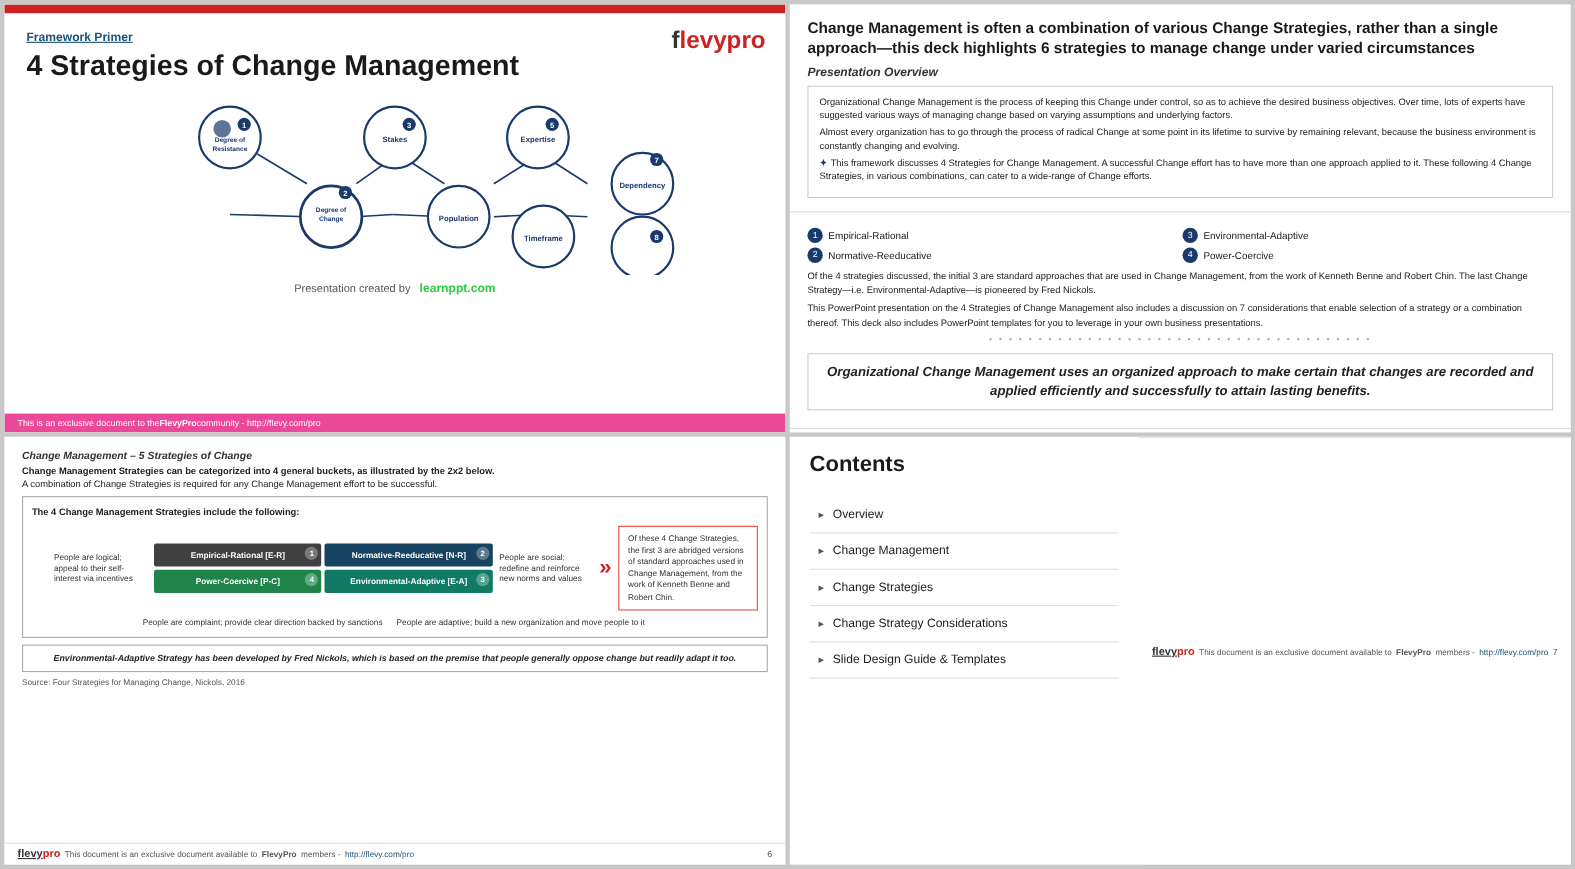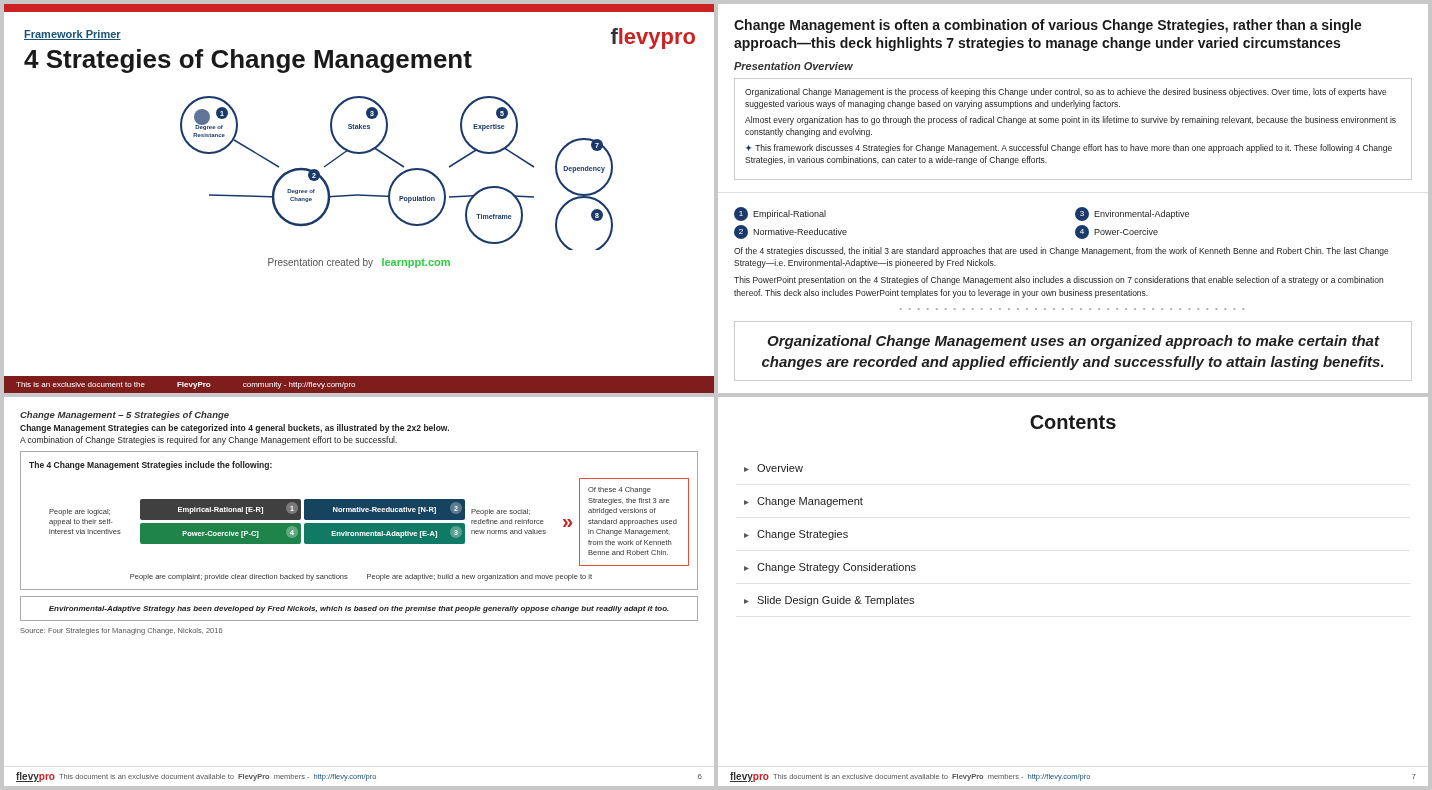--- a/index.html
+++ b/index.html
@@ -64,27 +64,26 @@
     .diagram-container {
       width: 100%;
       height: 165px;
       position: relative;
       display: flex;
       align-items: center;
       justify-content: center;
     }
 
     .slide-1-footer {
-      background: #7f1d1d;
+      background: #ec4899;
       color: white;
       font-size: 8px;
       padding: 4px 12px;
       display: flex;
       align-items: center;
-      gap: 32px;
     }
     .slide-1-footer .bold { font-weight: bold; }
 
     .presentation-created {
       text-align: center;
       font-size: 10px;
       color: #555;
       padding: 6px 0 4px 0;
     }
     .presentation-created .learnppt { color: #2ecc40; font-weight: bold; font-size: 11px; }
@@ -153,21 +152,21 @@
     .slide-2-body-text {
       font-size: 8.5px;
       color: #222;
       line-height: 1.45;
       margin: 5px 0;
     }
     .slide-2-italic-box {
       border: 1px solid #ccc;
       padding: 8px 12px;
       margin: 8px 0;
-      font-size: 15px;
+      font-size: 12px;
       font-style: italic;
       font-weight: bold;
       color: #222;
       text-align: center;
       line-height: 1.4;
     }
     .slide-2-footer {
       background: white;
       border-top: 1px solid #ddd;
       padding: 4px 12px;
@@ -280,21 +279,21 @@
       align-items: center;
       font-weight: bold;
     }
     .callout-box {
       border: 1.5px solid #e74c3c;
       background: #fff;
       padding: 6px 8px;
       font-size: 7.5px;
       color: #333;
       line-height: 1.4;
-      width: 110px;
+      width: 127px;
       flex-shrink: 0;
     }
     .slide-3-italic-box {
       border: 1px solid #aaa;
       padding: 6px 10px;
       margin: 5px 0;
       font-size: 8px;
       font-style: italic;
       font-weight: bold;
       color: #222;
@@ -313,22 +312,20 @@
       display: flex;
       align-items: center;
       font-size: 7.5px;
       color: #555;
       gap: 4px;
     }
 
     
     .slide-4 {
       display: flex;
-      flex-direction: column;
-      text-align: center;
     }
     .slide-4-content {
       padding: 14px 18px;
       flex: 1;
     }
     .slide-4-title {
       font-size: 20px;
       font-weight: bold;
       color: #1a1a1a;
       margin-bottom: 18px;
@@ -439,21 +436,21 @@
   </div>
   <div class="slide-1-footer">
     <span>This is an exclusive document to the </span>
     <span class="bold">FlevyPro</span>
     <span> community - http://flevy.com/pro</span>
   </div>
 </div>
 
 <div class="slide slide-2">
   <div class="slide-2-header">
-    <div class="slide-2-main-title">Change Management is often a combination of various Change Strategies, rather than a single approach—this deck highlights 7 strategies to manage change under varied circumstances</div>
+    <div class="slide-2-main-title">Change Management is often a combination of various Change Strategies, rather than a single approach—this deck highlights 6 strategies to manage change under varied circumstances</div>
     <div class="slide-2-section-label">Presentation Overview</div>
     <div class="slide-2-text-box">
       <p>Organizational Change Management is the process of keeping this Change under control, so as to achieve the desired business objectives. Over time, lots of experts have suggested various ways of managing change based on varying assumptions and underlying factors.</p>
       <p>Almost every organization has to go through the process of radical Change at some point in its lifetime to survive by remaining relevant, because the business environment is constantly changing and evolving.</p>
       <p>
         <span style="color:#1a3a6b; font-weight:bold; margin-right:3px;">✦</span><span>This framework discusses 4 Strategies for Change Management. A successful Change effort has to have more than one approach applied to it. These following 4 Change Strategies, in various combinations, can cater to a wide-range of Change efforts.</span>
       </p>
     </div>
   </div>
   <div class="slide-2-content">
@@ -527,21 +524,21 @@
               </div>
             </div>
             <div class="matrix-right-text" style="width:85px; font-size:7.5px; color:#333; line-height:1.3;">People are social; redefine and reinforce new norms and values</div>
             <div class="arrow-right">»</div>
             <div class="callout-box">Of these 4 Change Strategies, the first 3 are abridged versions of standard approaches used in Change Management, from the work of Kenneth Benne and Robert Chin.</div>
           </div>
           <div style="display:flex; gap:6px;">
             <div style="width:85px;"></div>
             <div style="flex:1; display:flex; gap:3px;">
               <div style="flex:1; font-size:7.5px; color:#333; text-align:center; line-height:1.3;">People are complaint; provide clear direction backed by sanctions</div>
-              <div style="flex:1; font-size:7.5px; color:#333; text-align:center; line-height:1.3;">People are adaptive; build a new organization and move people to it</div>
+              <div style="flex:1; font-size:7.5px; color:#333; text-align:left; line-height:1.3;">People are adaptive; build a new organization and move people to it</div>
             </div>
             <div style="width:85px;"></div>
           </div>
         </div>
       </div>
     </div>
 
     <div class="slide-3-italic-box">
       <span>Environmental-Adaptive Strategy has been developed by Fred Nickols, which is based on the premise that people generally oppose change but readily adapt it too.</span>
     </div>

